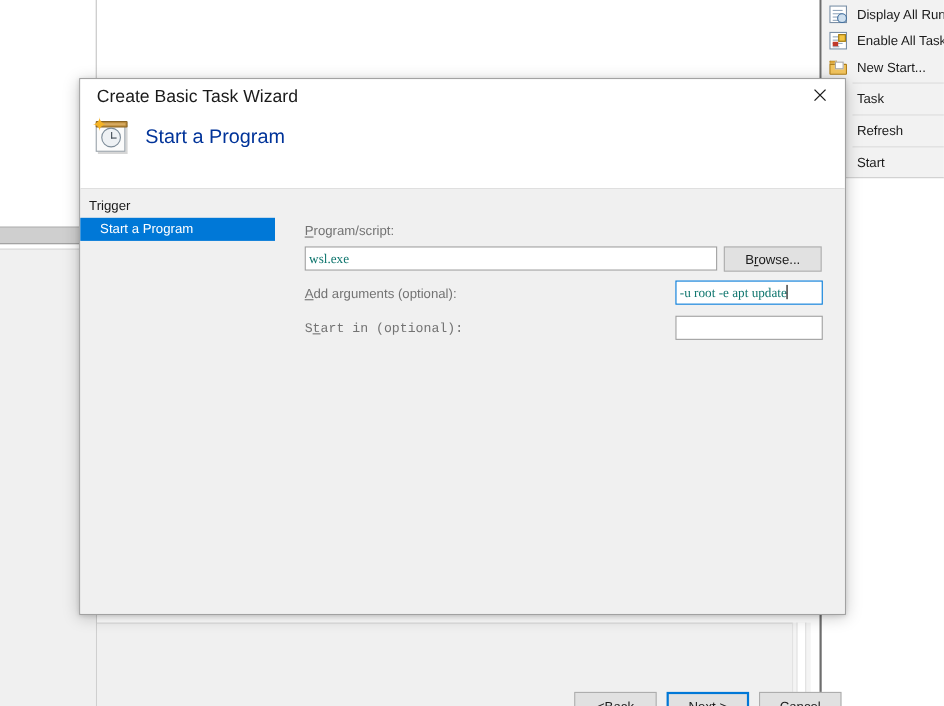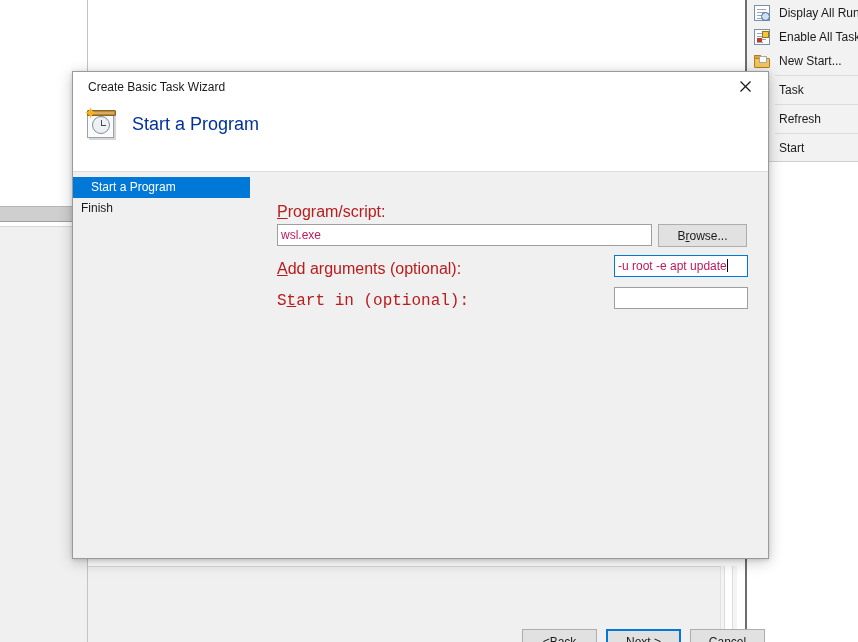--- a/index.html
+++ b/index.html
@@ -223,21 +223,21 @@
     border-bottom: 1px solid #dcdcdc;
     box-sizing: border-box;
   }
   #dialog-titlebar {
     position: relative;
     height: 30px;
   }
   #dialog-title {
     position: absolute;
     left: 15px; top: 8px;
-    font-size: 12px;
+    font-size: 16px;
     color: #1a1a1a;
   }
   #close-button {
     position: absolute;
     right: 0; top: 0;
     width: 45px; height: 29px;
     display: flex;
     align-items: center;
     justify-content: center;
     cursor: default;
@@ -352,34 +352,34 @@
   }
 
   
   #form-area {
     position: absolute;
     left: 204px; top: 0;
     right: 12px; top: 0;
   }
   .field-label {
     position: absolute;
-    font-size: 16px;
-    color: #b91c1c;
+    font-size: 12px;
+    color: #737373;
     white-space: nowrap;
   }
   .ak { text-decoration: underline; }
 
   .text-input {
     position: absolute;
     background: #ffffff;
     border: 1px solid #9e9e9e;
     box-sizing: border-box;
-    font-family: Liberation Sans, sans-serif;
+    font-family: Liberation Serif, serif;
     font-size: 12px;
-    color: #be185d;
+    color: #0f766e;
     padding: 0 3px;
     height: 22px;
     line-height: 20px;
     outline: none;
   }
   .text-input.focused {
     border: 1px solid #0078d7;
   }
   .caret {
     display: inline-block;
@@ -526,25 +526,25 @@
       <span class="wiz-clock"></span>
       <span class="wiz-star">✦</span>
     </div>
 
     <div id="header-heading">Start a Program</div>
   </div>
 
   <div id="dialog-body">
 
     <div id="wizard-nav">
+      <div class="nav-item">
+        <span>Trigger</span>
+      </div>
       <div class="nav-item sub selected">
         <span>Start a Program</span>
-      </div>
-      <div class="nav-item">
-        <span>Finish</span>
       </div>
     </div>
 
     <div id="form-area">
 
       <div class="field-label" style="left:0; top:31px;"><span class="ak">P</span><span>rogram/script:</span></div>
 
       <input class="text-input" id="program-input" style="left: 0px; top: 52px; width: 375px;" value="wsl.exe">
 
       <div class="btn" id="browse-button">

